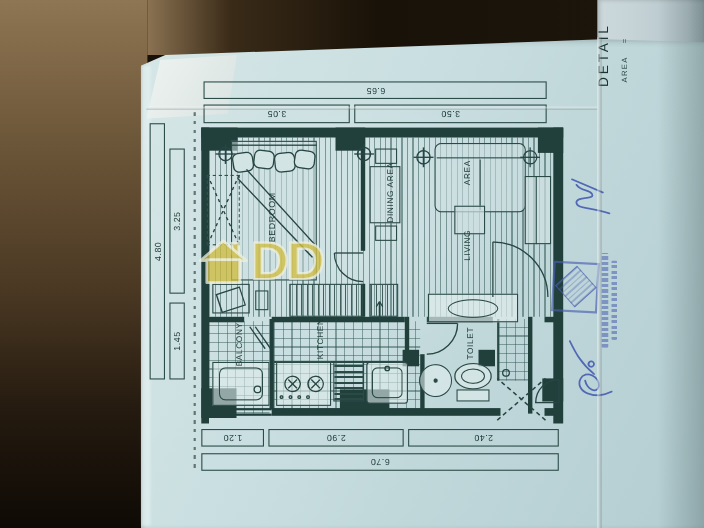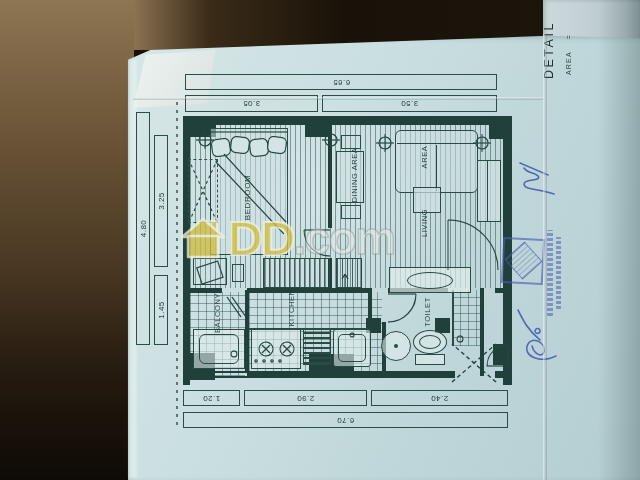--- a/index.html
+++ b/index.html
@@ -267,16 +267,15 @@
 
   <div class="a wm">
     <svg width="46" height="46" viewBox="0 0 46 46" style="margin-right:2px">
       <g fill="rgba(206,187,62,.9)" stroke="rgba(242,242,226,.85)" stroke-width="2.5" stroke-linejoin="round">
         <rect x="31" y="6" width="6" height="10"></rect>
         <path d="M2 22 L23 4 L44 22 Z"></path>
         <rect x="8" y="21" width="30" height="21"></rect>
       </g>
     </svg>
     <span class="wm-dd">DD</span>
-      <span class="wm-rest">.com</span>
   </div>
 
 </div>
 
 </body></html>

